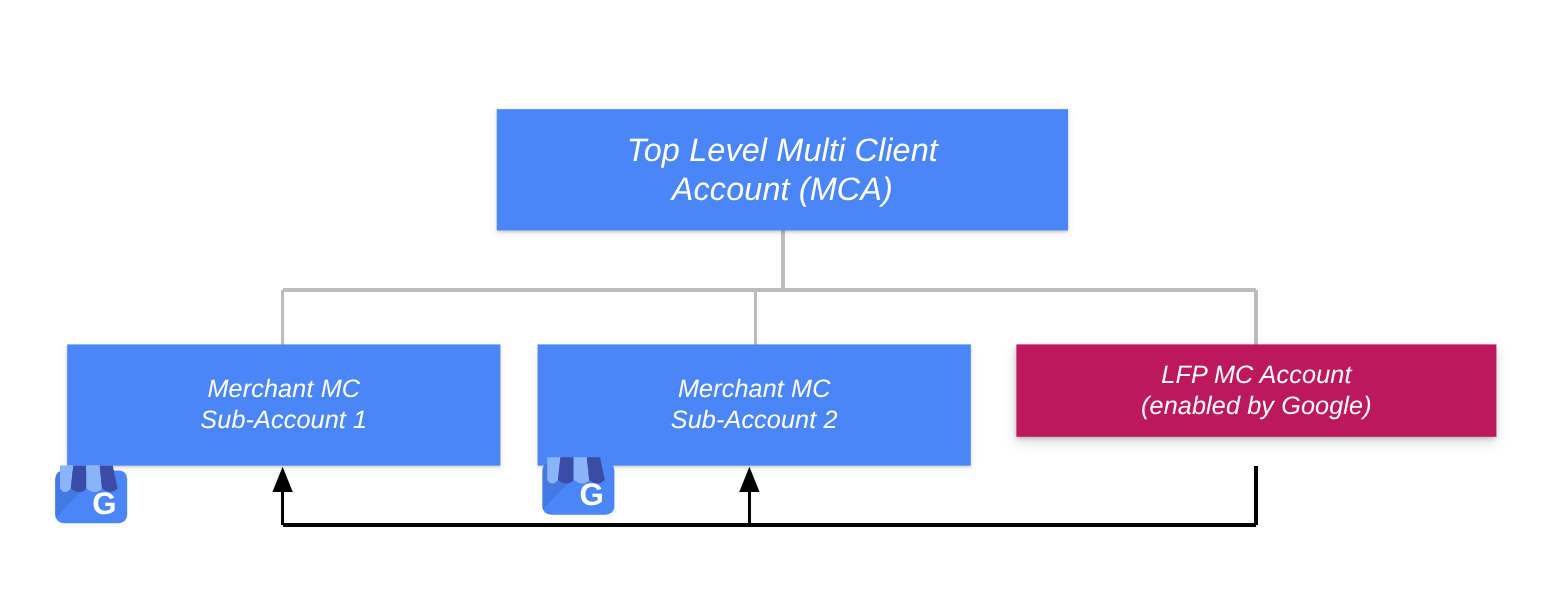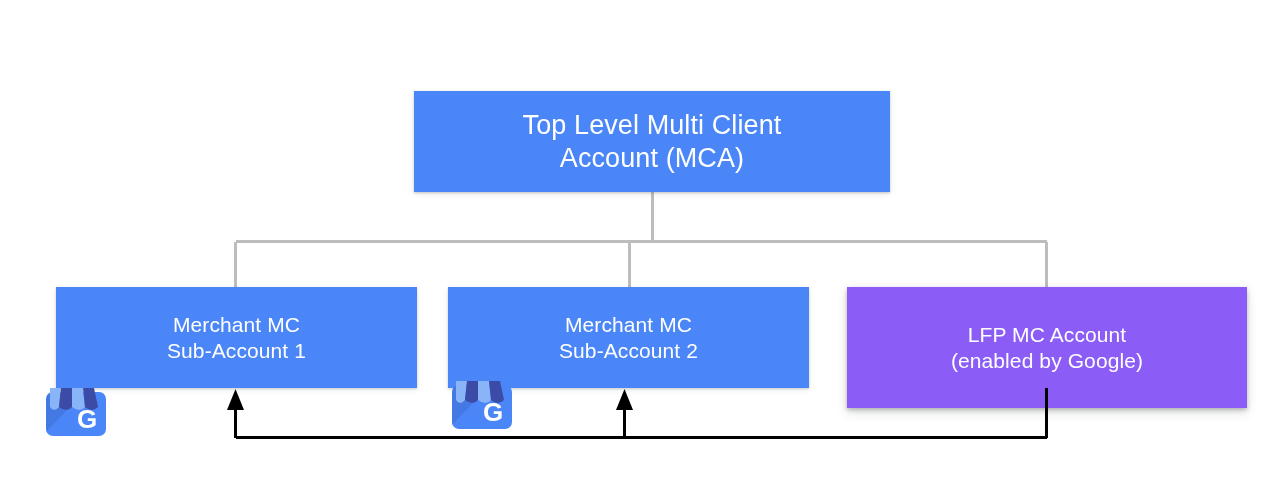--- a/index.html
+++ b/index.html
@@ -29,20 +29,21 @@
     justify-content: center;
     text-align: center;
     color: #ffffff;
     line-height: 1.22;
     letter-spacing: 0.1px;
     z-index: 4;
   }
   .node .label {
     display: block;
     white-space: pre-line;
+    font-style: italic;
   }
 
   #node-mca {
     left: 414px;
     top: 91px;
     width: 476px;
     height: 101px;
     background: #4a86f7;
     font-size: 27px;
     box-shadow: 0 1px 2px rgba(60,64,67,0.22),
@@ -68,22 +69,22 @@
     background: #4a86f7;
     font-size: 21px;
     box-shadow: 0 1px 2px rgba(60,64,67,0.20),
                 0 2px 6px rgba(60,64,67,0.10);
   }
 
   #node-lfp {
     left: 847px;
     top: 287px;
     width: 400px;
-    height: 121px;
-    background: #8b5cf6;
+    height: 77px;
+    background: #be185d;
     font-size: 21px;
     box-shadow: 0 2px 4px rgba(60,64,67,0.30),
                 0 4px 10px rgba(60,64,67,0.18);
     text-align: center;
   }
 
   
   .connector-svg {
     position: absolute;
     left: 0;

